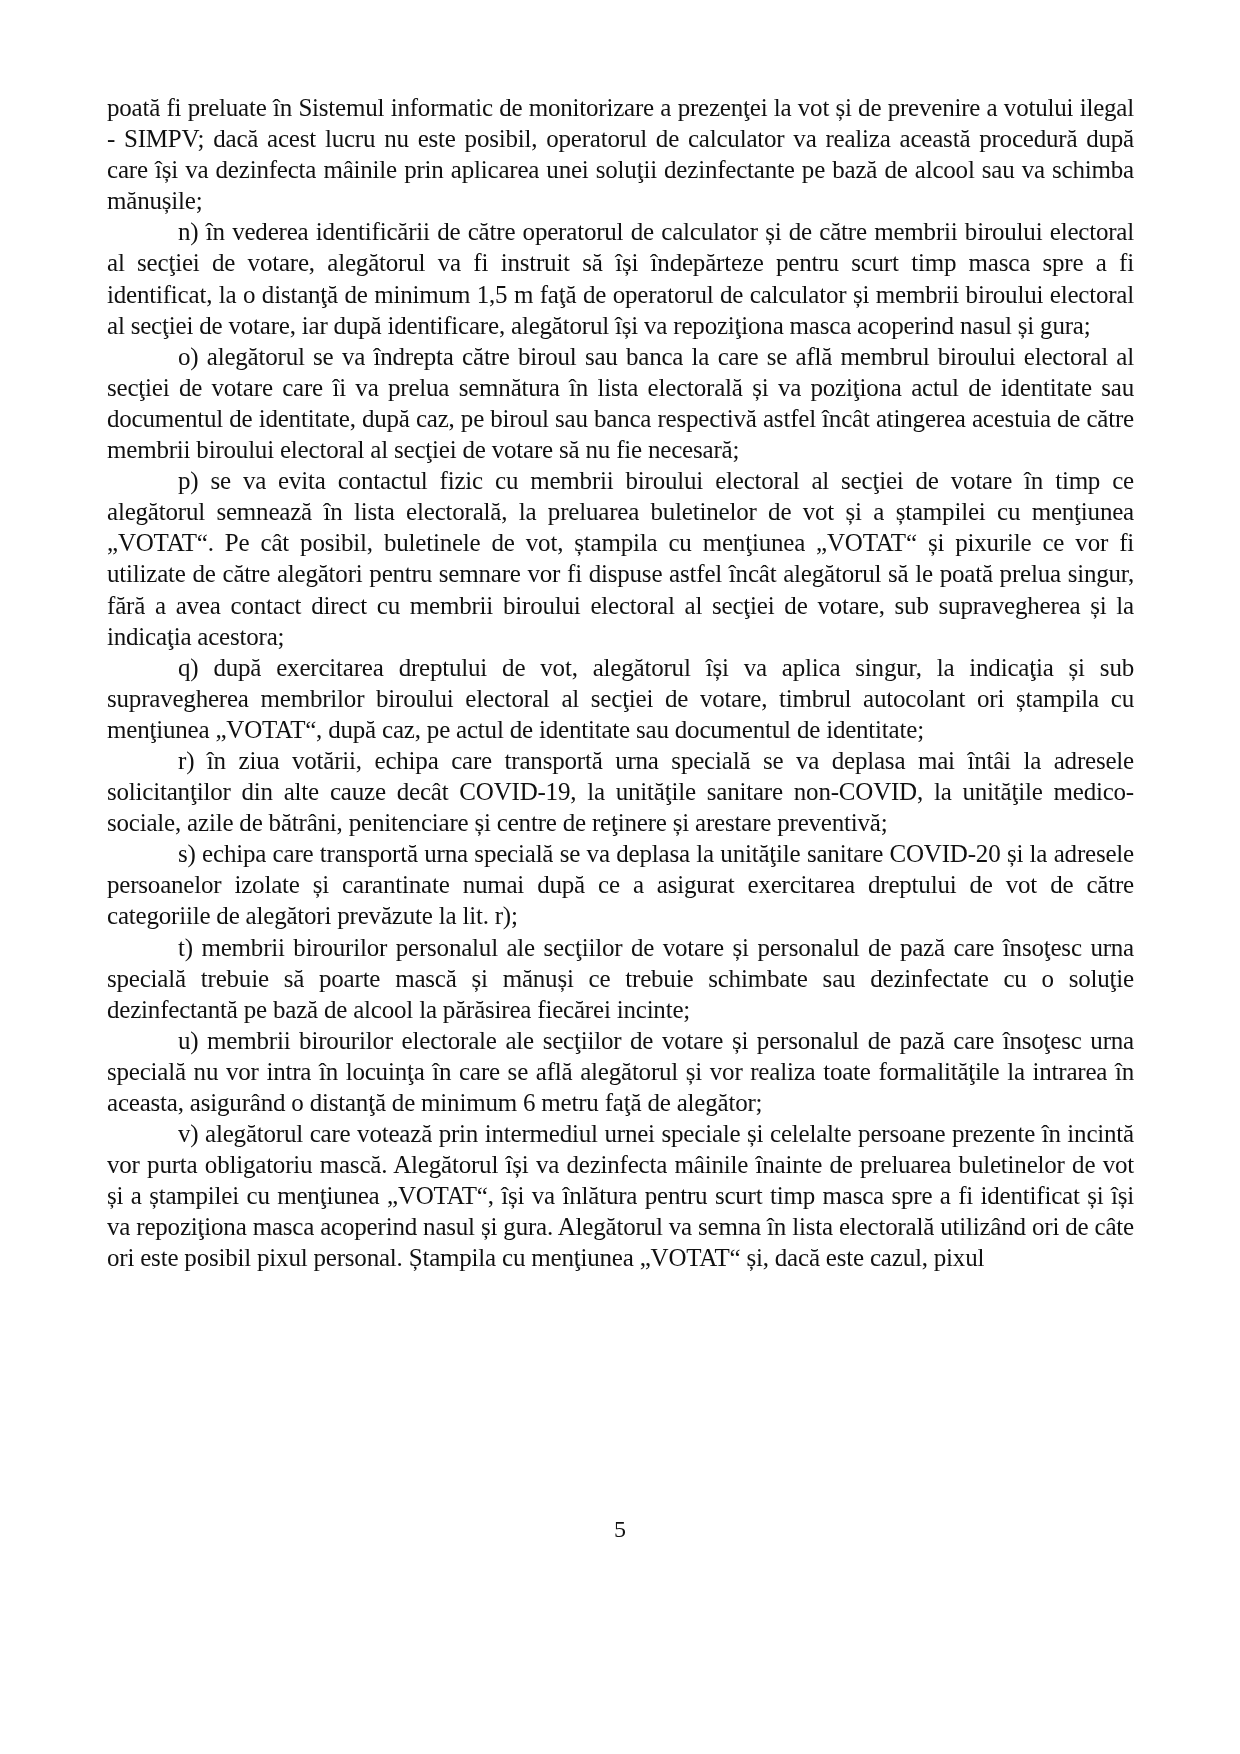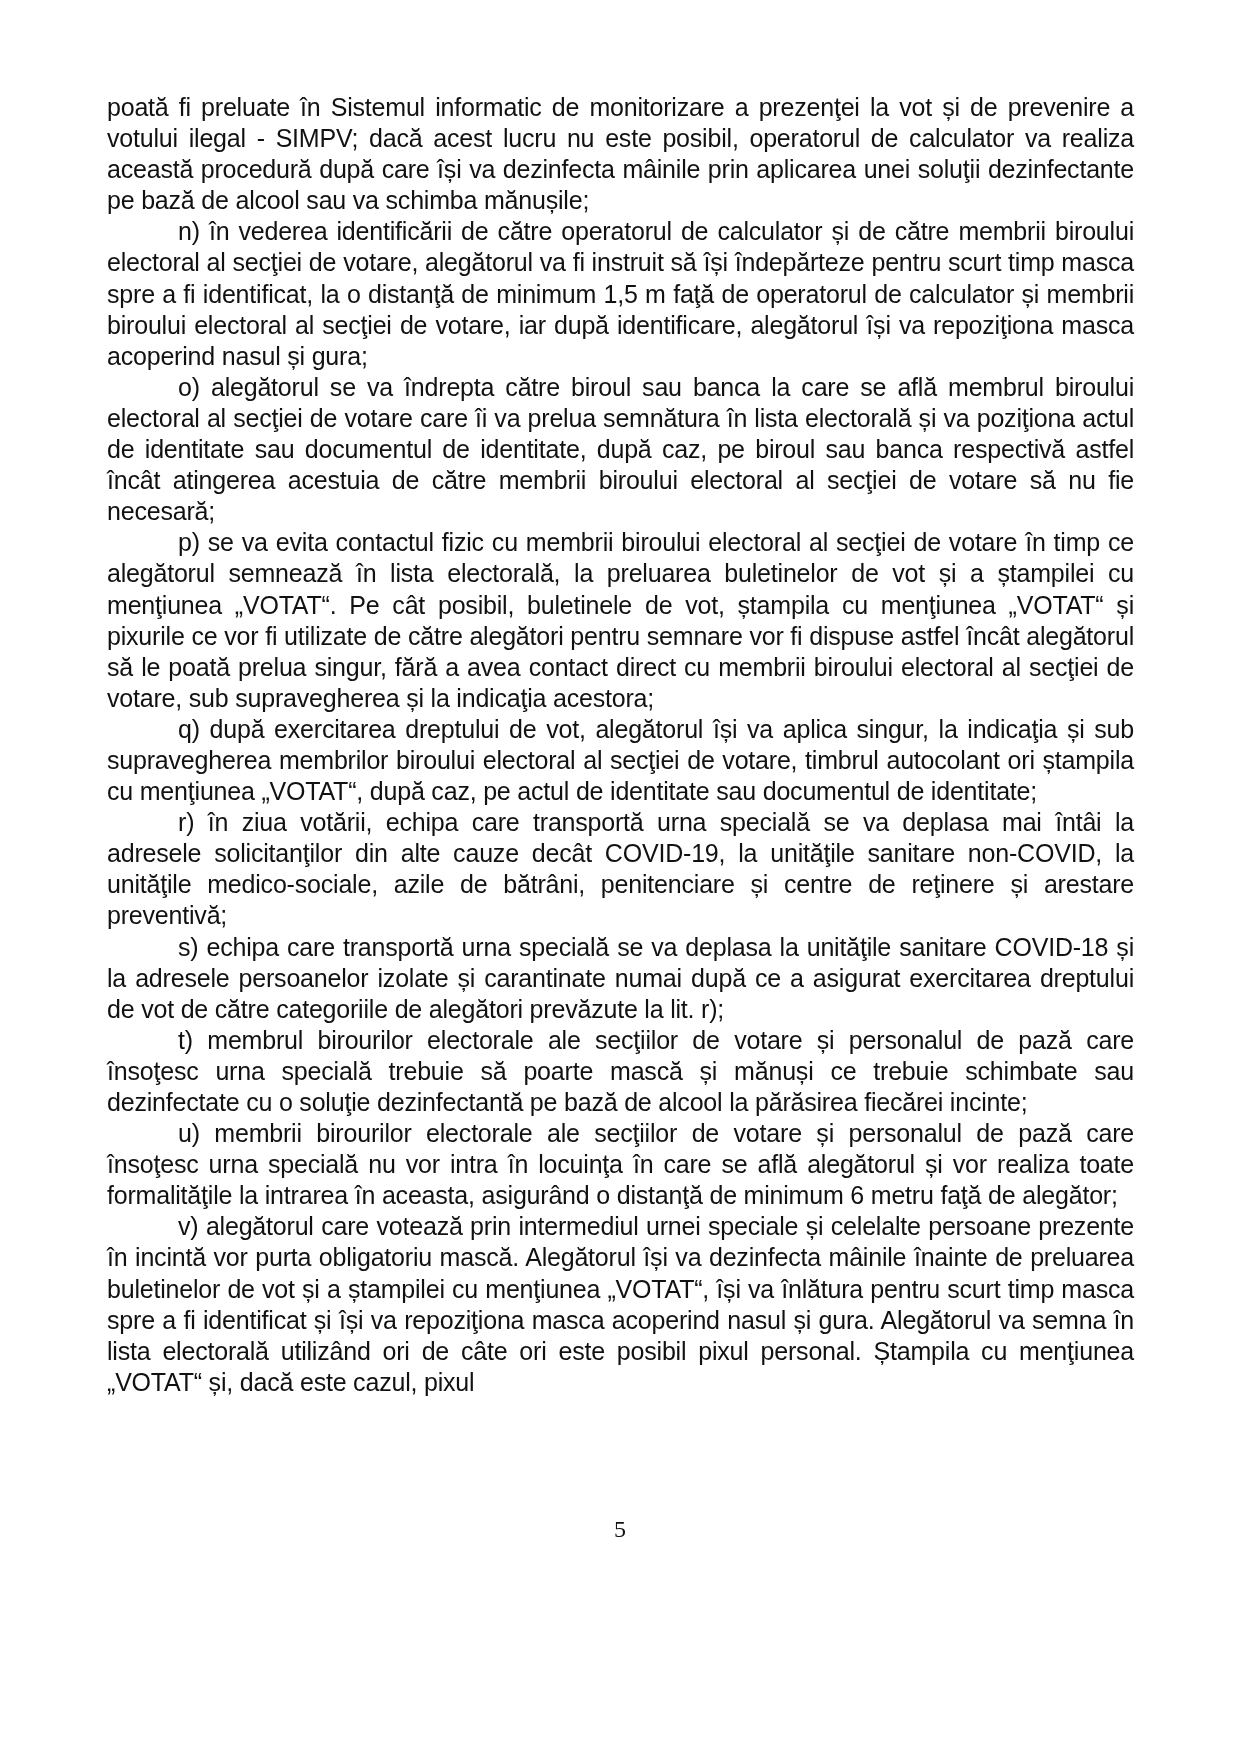--- a/index.html
+++ b/index.html
@@ -2,21 +2,21 @@
 <html><head>
   <meta charset="utf-8">
   <style>
     html, body { margin: 0; padding: 0; background: #ffffff; }
     body { width: 1240px; height: 1754px; position: relative; overflow: hidden; }
     .page {
       position: absolute;
       left: 107px;
       top: 92px;
       width: 1027px;
-      font-family: Liberation Sans, sans-serif;
+      font-family: Liberation Serif, serif;
       font-size: 25px;
       line-height: 31.1px;
       color: #111111;
       text-align: justify;
       letter-spacing: -0.2px;
     }
     .para { margin: 0; }
     .para.indent { text-indent: 71px; }
     .page-number {
       position: absolute;
@@ -32,19 +32,19 @@
 </head>
 <body>
 
 <div class="page">
   <p class="para">poată fi preluate în Sistemul informatic de monitorizare a prezenţei la vot și de prevenire a votului ilegal - SIMPV; dacă acest lucru nu este posibil, operatorul de calculator va realiza această procedură după care își va dezinfecta mâinile prin aplicarea unei soluţii dezinfectante pe bază de alcool sau va schimba mănușile;</p>
   <p class="para indent">n) în vederea identificării de către operatorul de calculator și de către membrii biroului electoral al secţiei de votare, alegătorul va fi instruit să își îndepărteze pentru scurt timp masca spre a fi identificat, la o distanţă de minimum 1,5 m faţă de operatorul de calculator și membrii biroului electoral al secţiei de votare, iar după identificare, alegătorul își va repoziţiona masca acoperind nasul și gura;</p>
   <p class="para indent">o) alegătorul se va îndrepta către biroul sau banca la care se află membrul biroului electoral al secţiei de votare care îi va prelua semnătura în lista electorală și va poziţiona actul de identitate sau documentul de identitate, după caz, pe biroul sau banca respectivă astfel încât atingerea acestuia de către membrii biroului electoral al secţiei de votare să nu fie necesară;</p>
   <p class="para indent">p) se va evita contactul fizic cu membrii biroului electoral al secţiei de votare în timp ce alegătorul semnează în lista electorală, la preluarea buletinelor de vot și a ștampilei cu menţiunea „VOTAT“. Pe cât posibil, buletinele de vot, ștampila cu menţiunea „VOTAT“ și pixurile ce vor fi utilizate de către alegători pentru semnare vor fi dispuse astfel încât alegătorul să le poată prelua singur, fără a avea contact direct cu membrii biroului electoral al secţiei de votare, sub supravegherea și la indicaţia acestora;</p>
   <p class="para indent">q) după exercitarea dreptului de vot, alegătorul își va aplica singur, la indicaţia și sub supravegherea membrilor biroului electoral al secţiei de votare, timbrul autocolant ori ștampila cu menţiunea „VOTAT“, după caz, pe actul de identitate sau documentul de identitate;</p>
   <p class="para indent">r) în ziua votării, echipa care transportă urna specială se va deplasa mai întâi la adresele solicitanţilor din alte cauze decât COVID-19, la unităţile sanitare non-COVID, la unităţile medico-sociale, azile de bătrâni, penitenciare și centre de reţinere și arestare preventivă;</p>
-  <p class="para indent">s) echipa care transportă urna specială se va deplasa la unităţile sanitare COVID-18 și la adresele persoanelor izolate și carantinate numai după ce a asigurat exercitarea dreptului de vot de către categoriile de alegători prevăzute la lit. r);</p>
-  <p class="para indent">t) membrul birourilor electorale ale secţiilor de votare și personalul de pază care însoţesc urna specială trebuie să poarte mască și mănuși ce trebuie schimbate sau dezinfectate cu o soluţie dezinfectantă pe bază de alcool la părăsirea fiecărei incinte;</p>
+  <p class="para indent">s) echipa care transportă urna specială se va deplasa la unităţile sanitare COVID-20 și la adresele persoanelor izolate și carantinate numai după ce a asigurat exercitarea dreptului de vot de către categoriile de alegători prevăzute la lit. r);</p>
+  <p class="para indent">t) membrii birourilor personalul ale secţiilor de votare și personalul de pază care însoţesc urna specială trebuie să poarte mască și mănuși ce trebuie schimbate sau dezinfectate cu o soluţie dezinfectantă pe bază de alcool la părăsirea fiecărei incinte;</p>
   <p class="para indent">u) membrii birourilor electorale ale secţiilor de votare și personalul de pază care însoţesc urna specială nu vor intra în locuinţa în care se află alegătorul și vor realiza toate formalităţile la intrarea în aceasta, asigurând o distanţă de minimum 6 metru faţă de alegător;</p>
   <p class="para indent">v) alegătorul care votează prin intermediul urnei speciale și celelalte persoane prezente în incintă vor purta obligatoriu mască. Alegătorul își va dezinfecta mâinile înainte de preluarea buletinelor de vot și a ștampilei cu menţiunea „VOTAT“, își va înlătura pentru scurt timp masca spre a fi identificat și își va repoziţiona masca acoperind nasul și gura. Alegătorul va semna în lista electorală utilizând ori de câte ori este posibil pixul personal. Ștampila cu menţiunea „VOTAT“ și, dacă este cazul, pixul</p>
 </div>
 
 <div class="page-number">5</div>
 
 </body></html>

